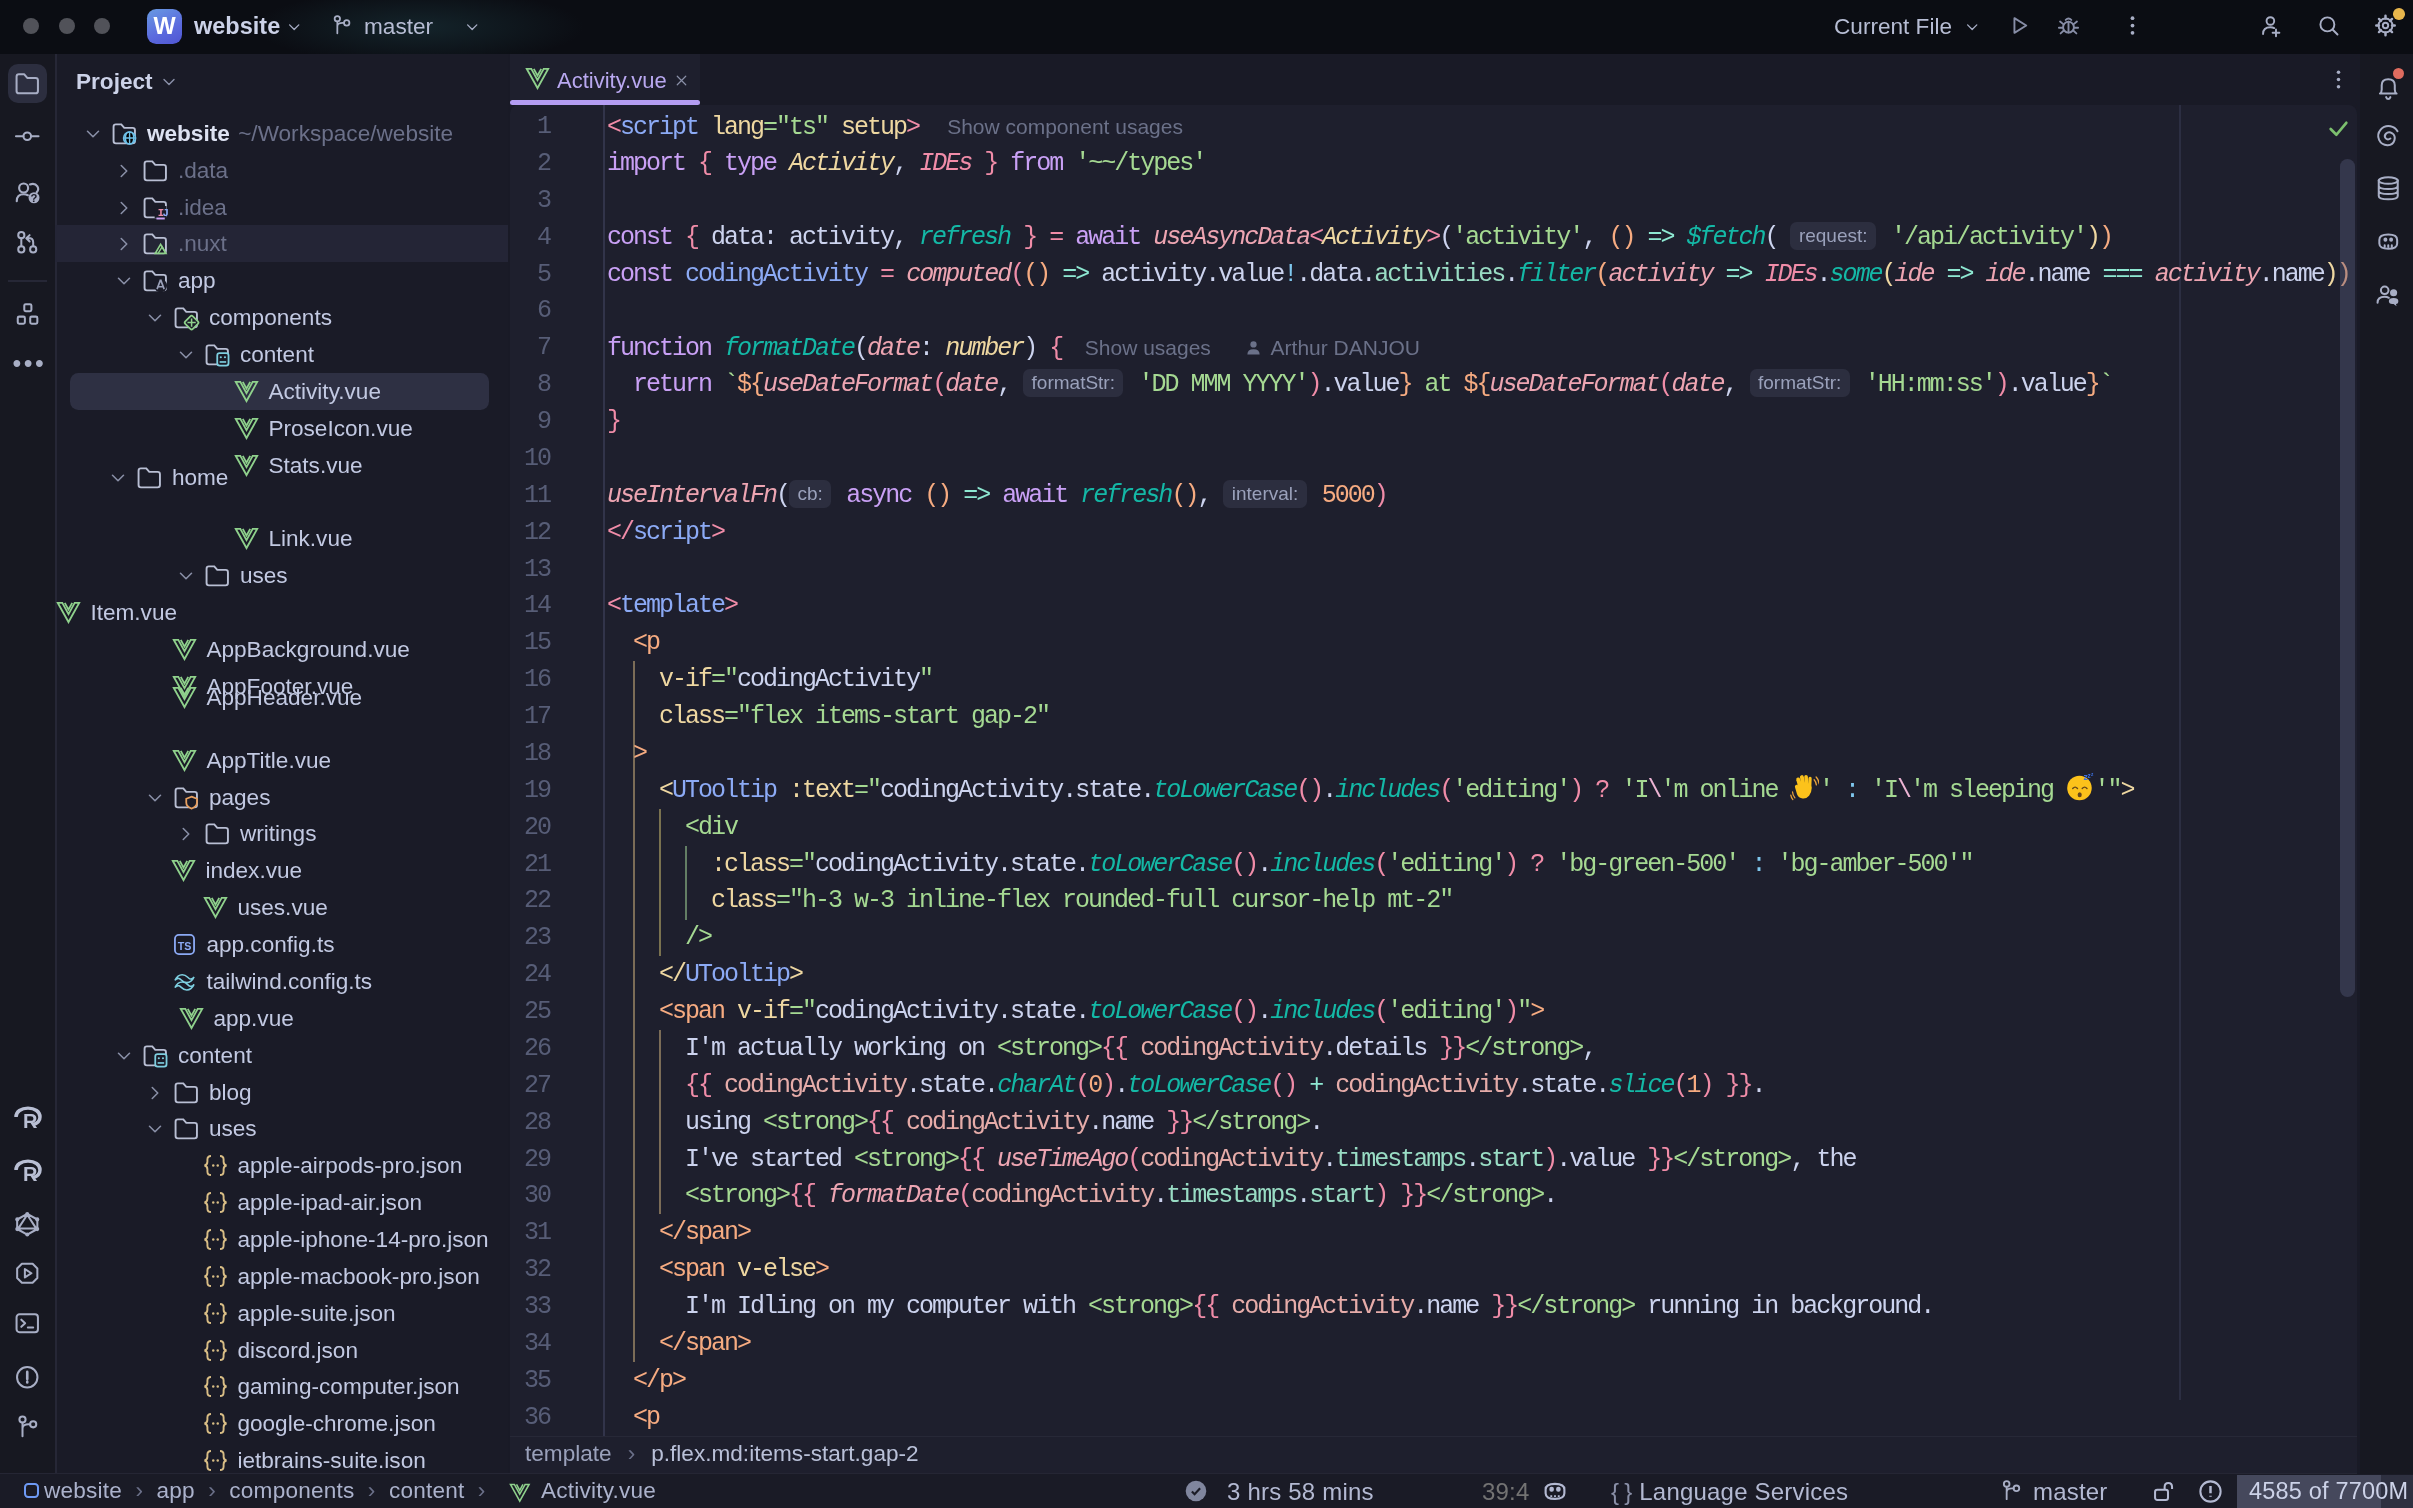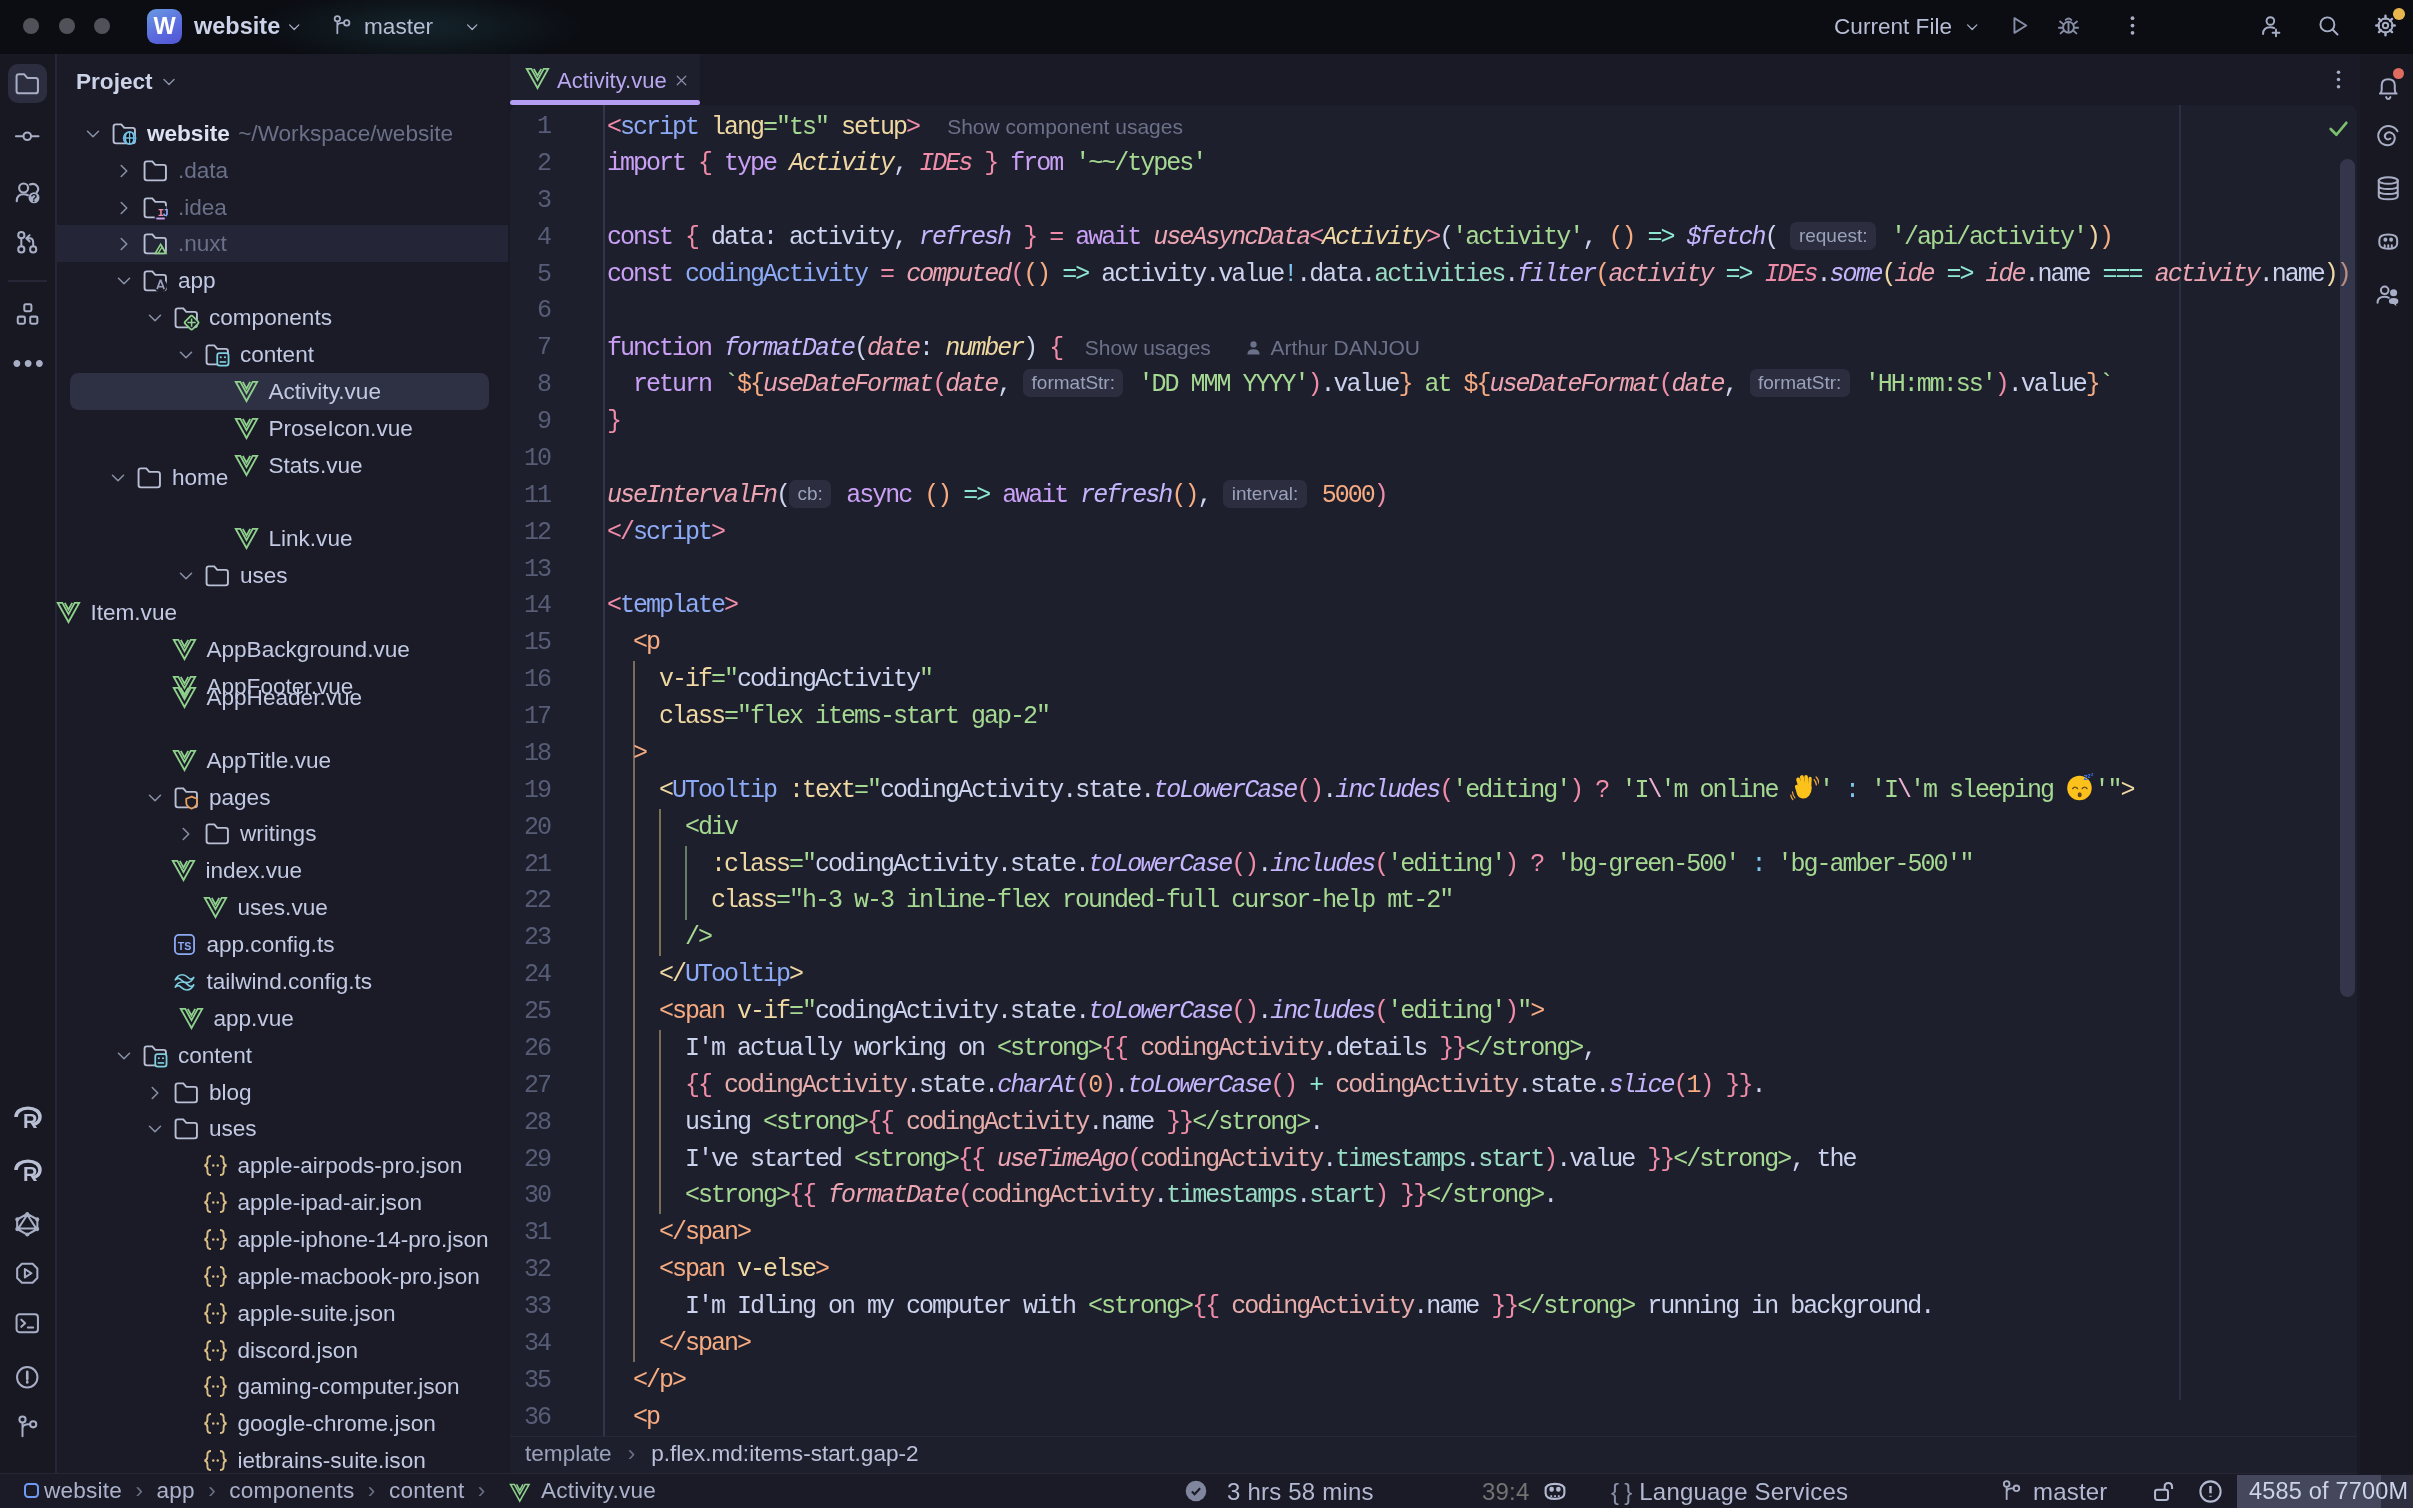--- a/index.html
+++ b/index.html
@@ -17,21 +17,21 @@
 .icd{stroke:#878da6}
 .row{display:flex;align-items:center;height:37px;font-size:22.6px;color:#c2c9e2;white-space:nowrap}
 .row .tx{margin-left:8.4px}
 .gray{color:#6b7089}
 .ch{width:28px;display:flex;align-items:center;color:#8a90a8}
 .code{font-family:"Liberation Mono",monospace;font-size:25px;letter-spacing:-2px;line-height:37px;white-space:pre;color:#ccd3ee}
 .cl{position:absolute;left:607px}
 .ln{position:absolute;left:459px;width:91px;text-align:right;color:#575d77}
 .k{color:#c9a0f5}.s{color:#a5d992}.y{color:#eed7a1}.pk{color:#f08ca8}.pe{color:#f6ab81}
 .te{color:#8ee8d2}.t2{color:#99dcc4}.sky{color:#7fc7ee}.bl{color:#8caaf5}
-.ma{color:#eda5b2;font-style:italic}.bi{color:#c4b5fd;font-style:italic}
+.ma{color:#eda5b2;font-style:italic}.bi{color:#14b8a6;font-style:italic}
 .yi{color:#eed7a1;font-style:italic}.pi{color:#f08ca8;font-style:italic}
 .ros{color:#e6aca9}
 .esc{color:#edb4d4}
 .chip{display:inline-block;background:#2c2e3f;color:#9aa1bb;border-radius:6.7px;font-family:"Liberation Sans",sans-serif;font-size:19px;letter-spacing:0;line-height:28px;padding:0 8.4px;vertical-align:2.5px;margin-right:2px}
 .vis{font-family:"Liberation Sans",sans-serif;font-size:21px;letter-spacing:0;color:#6b7189}
 .guide{position:absolute;width:1.7px}
 </style></head>
 <body>
 
 <svg width="0" height="0" style="position:absolute">

